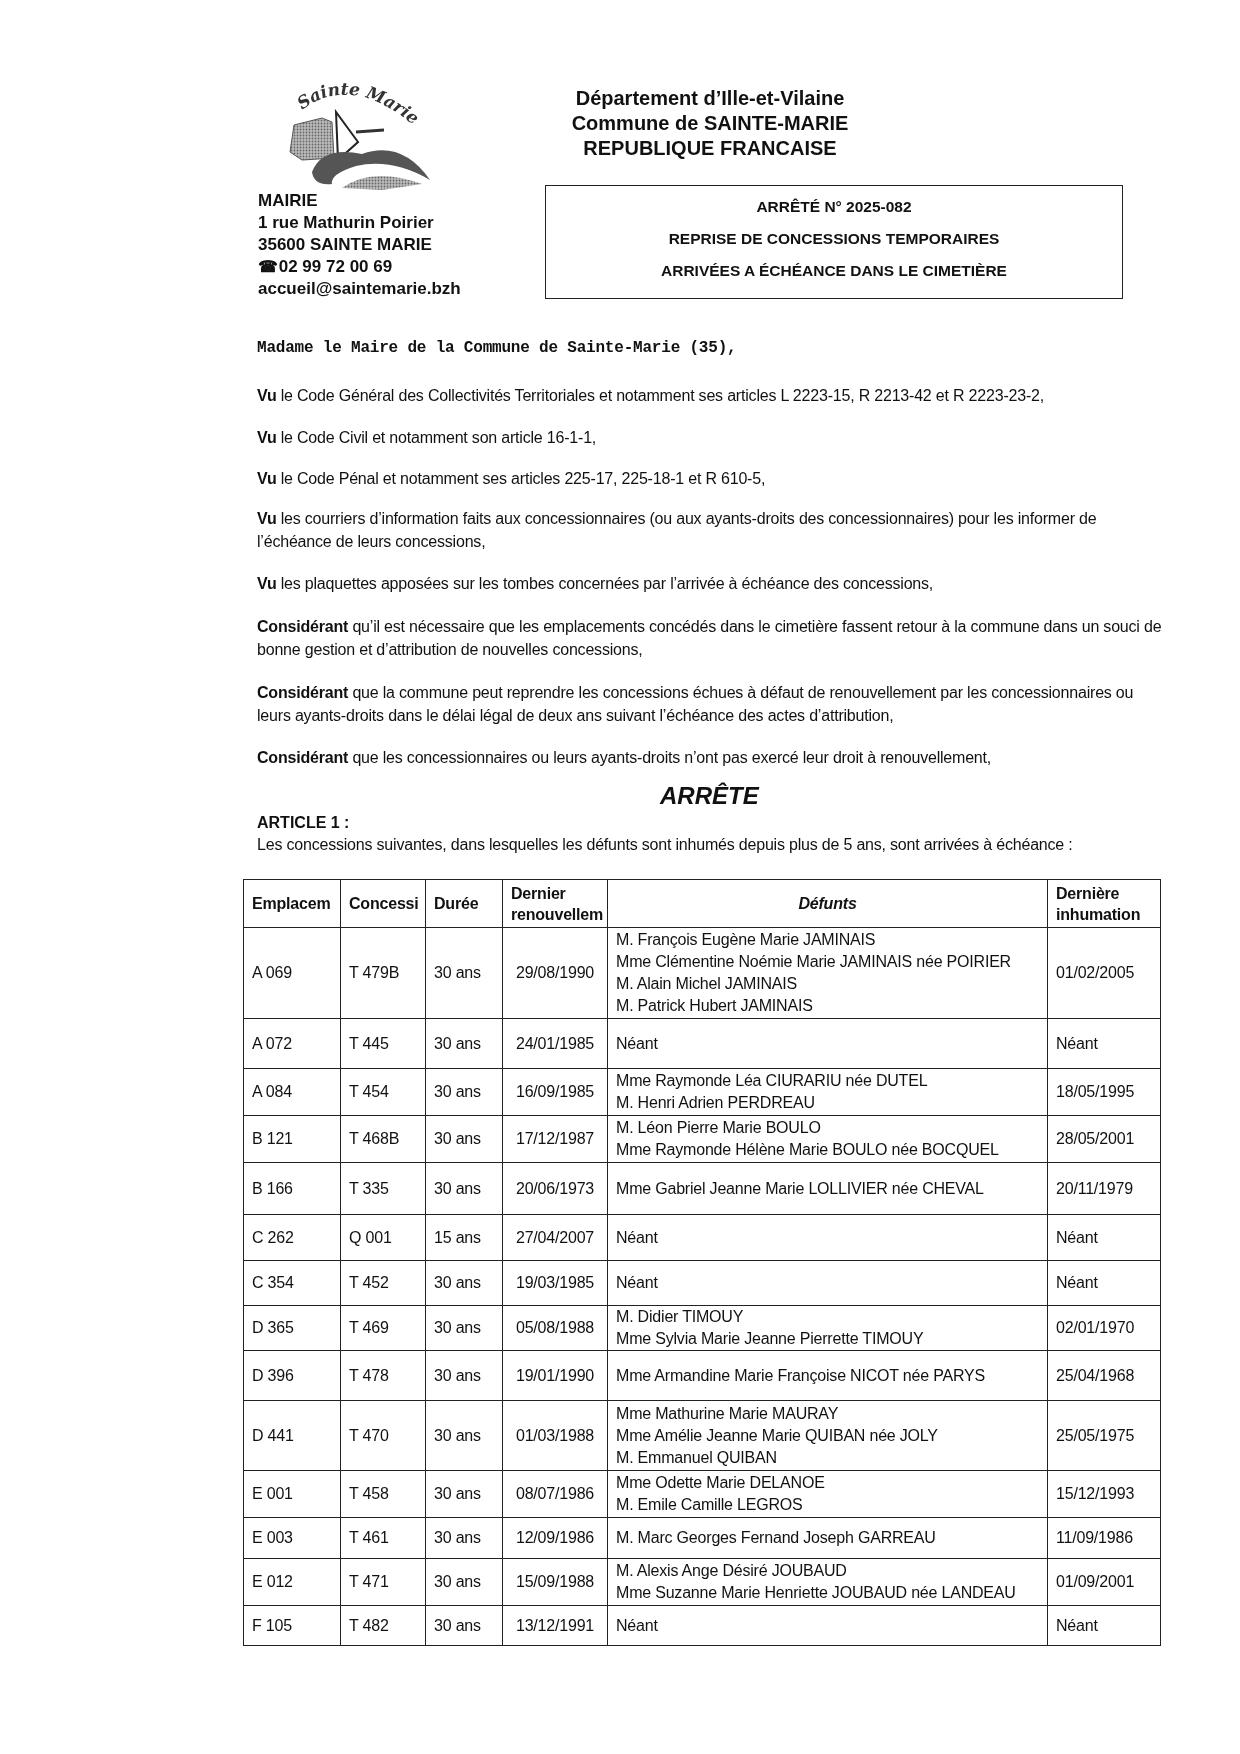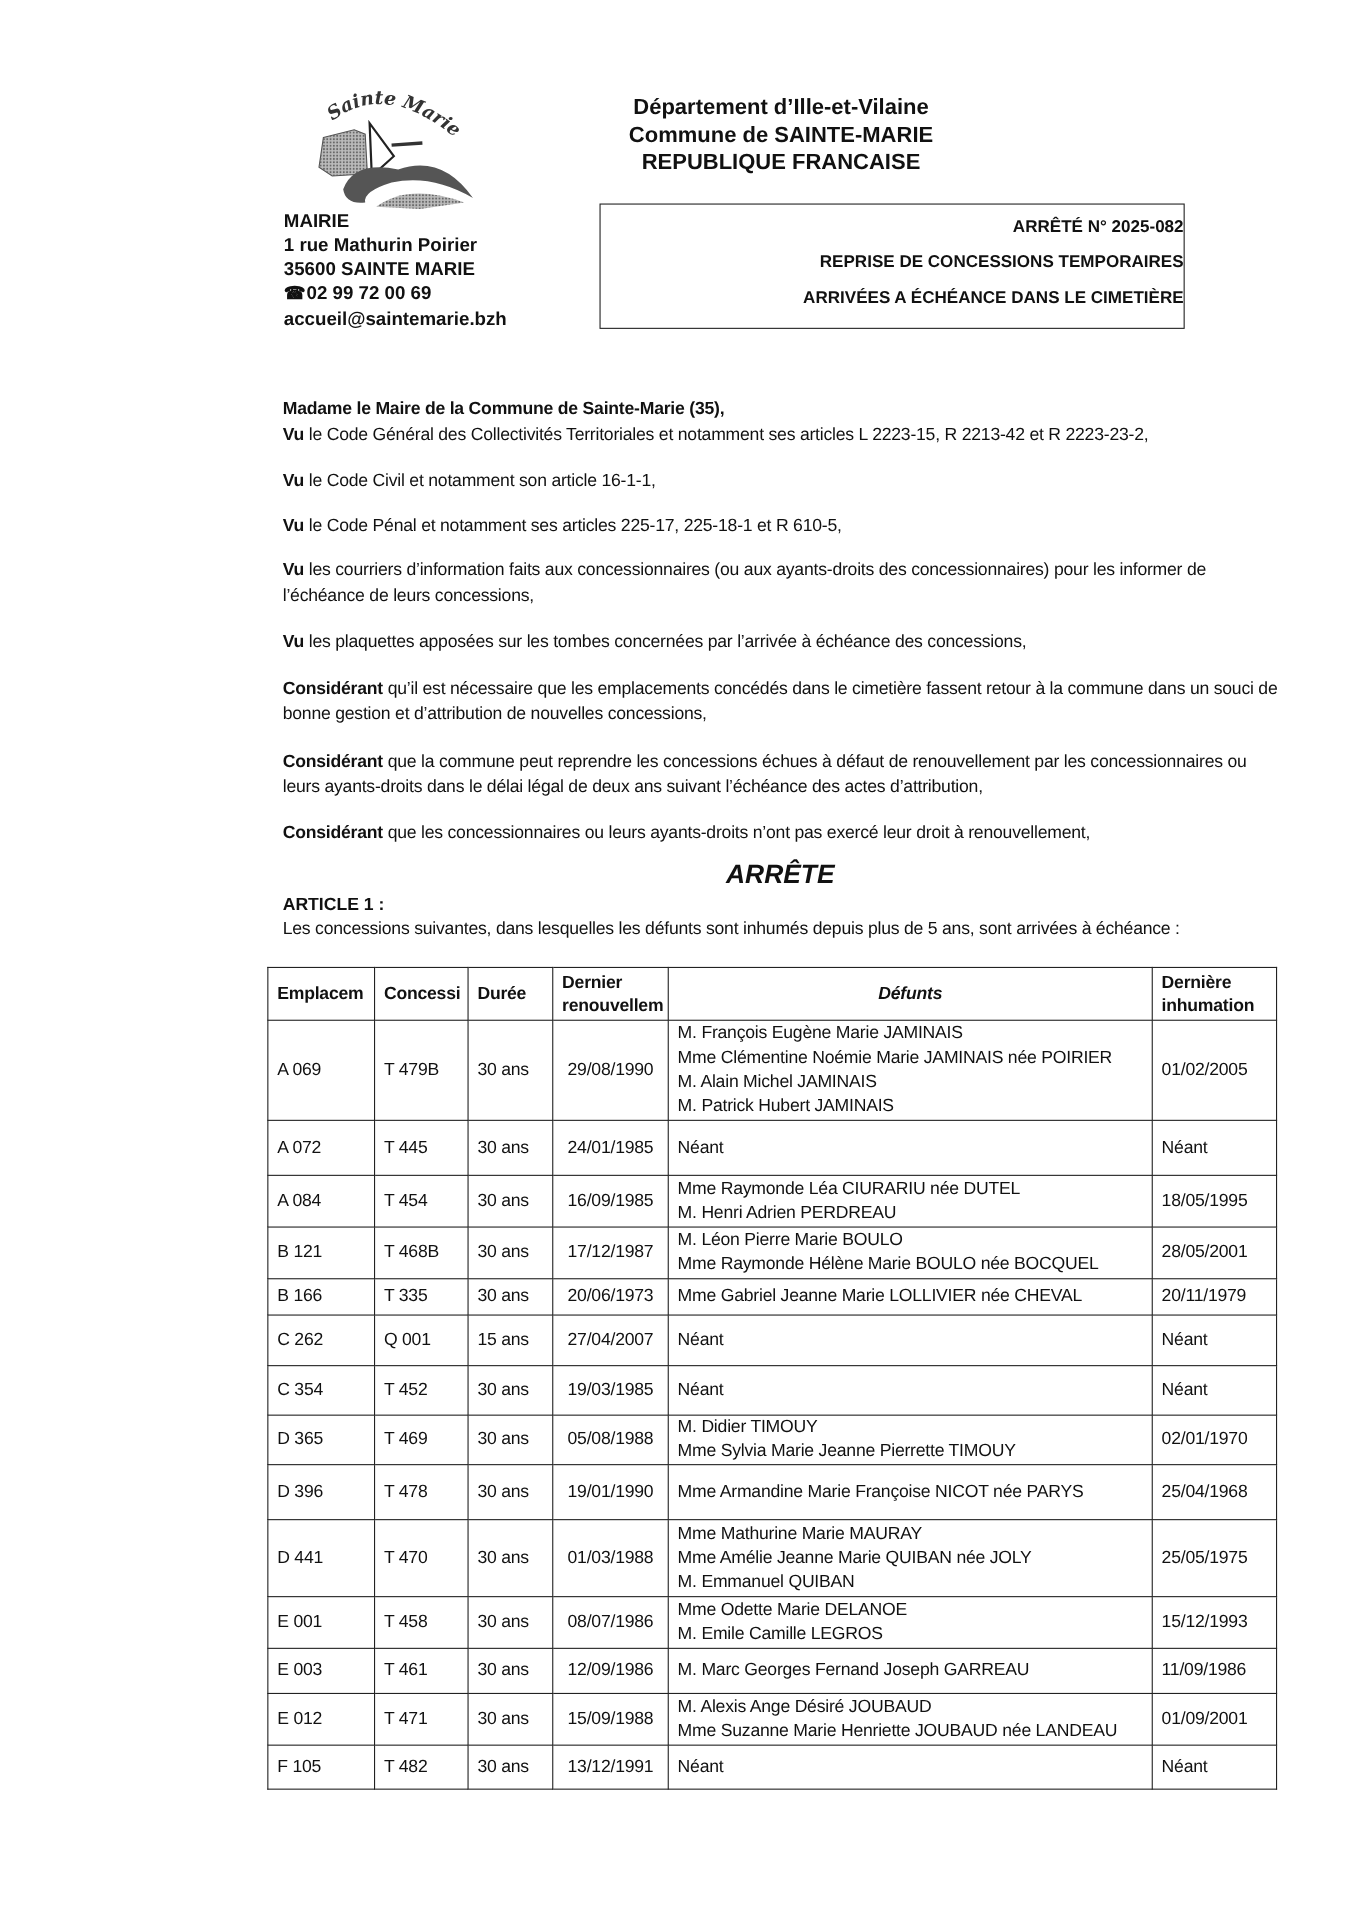--- a/index.html
+++ b/index.html
@@ -10,22 +10,22 @@
   .abs { position: absolute; }
   
   #logo { left: 272px; top: 80px; width: 160px; height: 112px; }
   
   #mairie { left: 258px; top: 190px; font-size: 17px; font-weight: bold; line-height: 22px; }
   #mairie div { white-space: nowrap; }
   .phone-icon { display: inline-block; width: 16px; font-size: 16px; }
   
   #dept { left: 540px; top: 86px; width: 340px; text-align: center; font-size: 20px; font-weight: bold; line-height: 25px; }
   #arrete-box {
-    left: 545px; top: 185px; width: 532px; height: 114px;
-    border: 1.5px solid #222; box-sizing: border-box; text-align: right;
+    left: 545px; top: 185px; width: 578px; height: 114px;
+    border: 1.5px solid #222; box-sizing: border-box; text-align: center;
     font-size: 15.5px; font-weight: bold;
   }
   #arrete-box div { position: absolute; left: 0; right: 0; }
   
   .para { left: 257px; width: 905px; font-size: 16px; line-height: 23px; letter-spacing: -0.2px; }
   .para b { font-weight: bold; }
   #arrete-title { left: 660px; top: 782px; font-size: 24px; font-weight: bold; font-style: italic; }
   #article-title { left: 257px; top: 814px; font-size: 16px; font-weight: bold; }
   #article-text { left: 257px; top: 836px; font-size: 16px; letter-spacing: -0.2px; }
   
@@ -78,21 +78,21 @@
   <div>Commune de SAINTE-MARIE</div>
   <div>REPUBLIQUE FRANCAISE</div>
 </div>
 
 <div id="arrete-box" class="abs">
   <div style="top:12px;">ARRÊTÉ N° 2025-082</div>
   <div style="top:44px;">REPRISE DE CONCESSIONS TEMPORAIRES</div>
   <div style="top:76px;">ARRIVÉES A ÉCHÉANCE DANS LE CIMETIÈRE</div>
 </div>
 
-<div class="abs para" style="top:360px; font-weight:bold;">Madame le Maire de la Commune de Sainte-Marie (35),</div>
+<div class="abs para" style="top:337px; font-weight:bold;font-family:Liberation Mono, monospace;">Madame le Maire de la Commune de Sainte-Marie (35),</div>
 
 <div class="abs para" style="top:384px;"><b>Vu</b><span> le Code Général des Collectivités Territoriales et notamment ses articles L 2223-15, R 2213-42 et R 2223-23-2,</span></div>
 <div class="abs para" style="top:426px;"><b>Vu</b><span> le Code Civil et notamment son article 16-1-1,</span></div>
 <div class="abs para" style="top:467px;"><b>Vu</b><span> le Code Pénal et notamment ses articles 225-17, 225-18-1 et R 610-5,</span></div>
 <div class="abs para" style="top:507px;"><b>Vu</b><span> les courriers d’information faits aux concessionnaires (ou aux ayants-droits des concessionnaires) pour les informer de l’échéance de leurs concessions,</span></div>
 <div class="abs para" style="top:572px;"><b>Vu</b><span> les plaquettes apposées sur les tombes concernées par l’arrivée à échéance des concessions,</span></div>
 
 <div class="abs para" style="top:615px;"><b>Considérant</b><span> qu’il est nécessaire que les emplacements concédés dans le cimetière fassent retour à la commune dans un souci de bonne gestion et d’attribution de nouvelles concessions,</span></div>
 <div class="abs para" style="top:681px;"><b>Considérant</b><span> que la commune peut reprendre les concessions échues à défaut de renouvellement par les concessionnaires ou leurs ayants-droits dans le délai légal de deux ans suivant l’échéance des actes d’attribution,</span></div>
 <div class="abs para" style="top:746px;"><b>Considérant</b><span> que les concessionnaires ou leurs ayants-droits n’ont pas exercé leur droit à renouvellement,</span></div>
@@ -165,21 +165,21 @@
         <td>B 121</td>
         <td>T 468B</td>
         <td>30 ans</td>
         <td class="date">17/12/1987</td>
         <td>
           <span class="def-line">M. Léon Pierre Marie BOULO</span>
           <span class="def-line">Mme Raymonde Hélène Marie BOULO née BOCQUEL</span>
         </td>
         <td class="last">28/05/2001</td>
       </tr>
-      <tr style="height: 33px; margin-top: 44px;">
+      <tr style="height: 52px; margin-top: 44px;">
         <td>B 166</td>
         <td>T 335</td>
         <td>30 ans</td>
         <td class="date">20/06/1973</td>
         <td>
           <span class="def-line">Mme Gabriel Jeanne Marie LOLLIVIER née CHEVAL</span>
         </td>
         <td class="last">20/11/1979</td>
       </tr>
       <tr style="height: 46px;">

